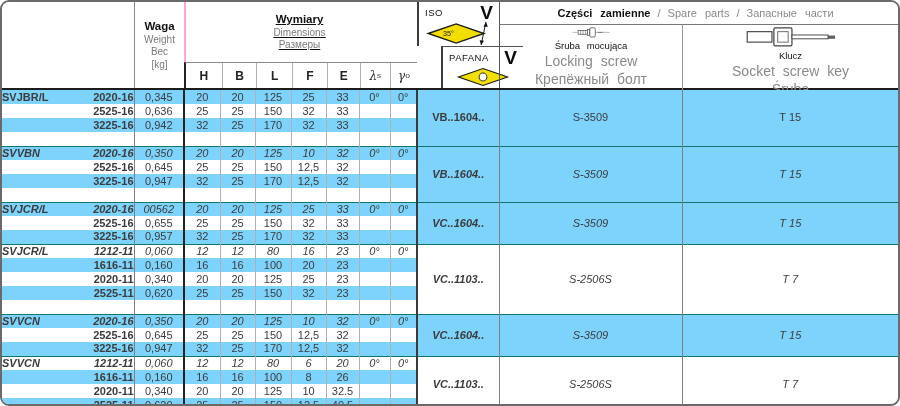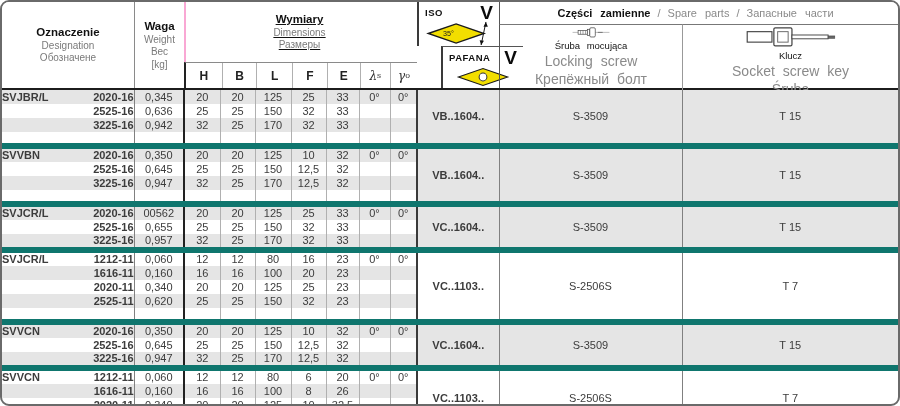--- a/index.html
+++ b/index.html
@@ -23,62 +23,57 @@
               border-top:1px solid #8a8a8a; flex-direction:row; padding:0; }
   .h-sub .sc { box-sizing:border-box; height:100%; display:flex; align-items:center; justify-content:center;
                font-weight:bold; font-size:12px; color:#222; border-left:1px solid #b0b0b0; }
   .h-sub .sc:first-child { border-left:none; }
   .h-sub .ang { font-weight:normal; font-family:"DejaVu Serif", serif; font-style:italic; font-size:12px; color:#333; }
   .h-sub .ang sub { font-size:8px; font-style:normal; }
   .h-iso    { left:415px; top:0;    width:82px; height:44px; border-left:2px solid #3a3a3a; }
   .h-pafana { left:415px; top:44px; width:82px; height:42px; border-left:2px solid #3a3a3a; border-top:1px solid #555;margin-left:24px; }
   .brandbox { justify-content:flex-start; padding-top:2px; }
   .brandbox .row1 { width:100%; display:flex; justify-content:space-between; align-items:flex-start; padding:0 6px; box-sizing:border-box; }
-  .brand-lbl { font-weight:bold; font-size:9.5px; letter-spacing:.5px; color:#111; padding-top:3px; }
+  .brand-lbl { font-weight:normal; font-size:9.5px; letter-spacing:.5px; color:#111; padding-top:3px; }
   .big-v { font-weight:bold; font-size:19px; line-height:17px; color:#0b0b0b; }
   .h-sparetitle { left:497px; top:0; width:392px; height:22px; border-left:1px solid #555;
                   flex-direction:row; gap:7px; font-size:11px; }
   .h-sparetitle .pl { font-weight:bold; color:#111; word-spacing:5px; }
   .h-sparetitle .sep,.h-sparetitle .oth { color:#8a8a8a; word-spacing:5px; }
   .h-screw { left:497px; top:22px; width:183px; height:64px; border-left:1px solid #555; border-top:1px solid #777; }
   .h-key   { left:680px; top:22px; width:216px; height:74px; border-left:1px solid #999; border-top:1px solid #777; }
   .icon-cap-b { font-weight:normal; font-size:9.5px; color:#111; line-height:1.25; word-spacing:4px; }
   
   table.bodytab { position:absolute; left:0; top:88px; width:896px; border-collapse:collapse; table-layout:fixed; }
   .bodytab td { padding:0; margin:0; box-sizing:border-box; font-size:11px; color:#3c3c3c;
                 text-align:center; height:14px; line-height:13px; overflow:hidden; white-space:nowrap; }
   .bodytab tr { height:14px; }
   .bodytab tr.spacer { height:11px; }
-  .bodytab tr.shade { background:#e5e5e5; }
-  .bodytab tr.band-top td { border-top:6px solid #0f766e; }
+  .bodytab tr.shade { background:#7dd3fc; }
+  .bodytab tr.band-top td { border-top:1px solid #0f766e;font-style:italic; }
   td.band-top-cell { border-top:1px solid #8a8a8a; }
   .c-desig { text-align:left; padding:0 6px 0 7px; font-weight:bold; color:#0d0d0d; font-size:11px; }
   .c-desig .nm { float:left; }
   .c-desig .sz { float:right; }
   .bl-thin  { border-left:1px solid #b0b0b0; }
   .bl-med   { border-left:1px solid #808080; }
   .bl-heavy { border-left:2px solid #222; }
   .c-ang { font-size:10px; color:#555; }
   .c-ins { border-left:2px solid #3a3a3a; text-align:left; padding-left:9px;
            font-weight:bold; font-size:11.5px; color:#0d0d0d; }
   .c-scr, .c-key { border-left:1px solid #808080; font-size:12px; color:#333; }
   svg { display:block; }
 </style>
 </head>
 <body>
 
 <div class="sheet">
 
   <div class="hdr">
 
-    <div class="hcell h-desig">
-      <span class="t-b">Oznaczenie</span>
-      <span class="t-s">Designation</span>
-      <span class="t-s">Обозначене</span>
-    </div>
 
     <div class="hcell h-weight">
       <span class="t-b">Waga</span>
       <span class="t-s">Weight</span>
       <span class="t-s">Вес</span>
       <span class="t-s">[kg]</span>
     </div>
 
     <div class="hcell h-dims">
       <span class="t-b">Wymiary</span>

